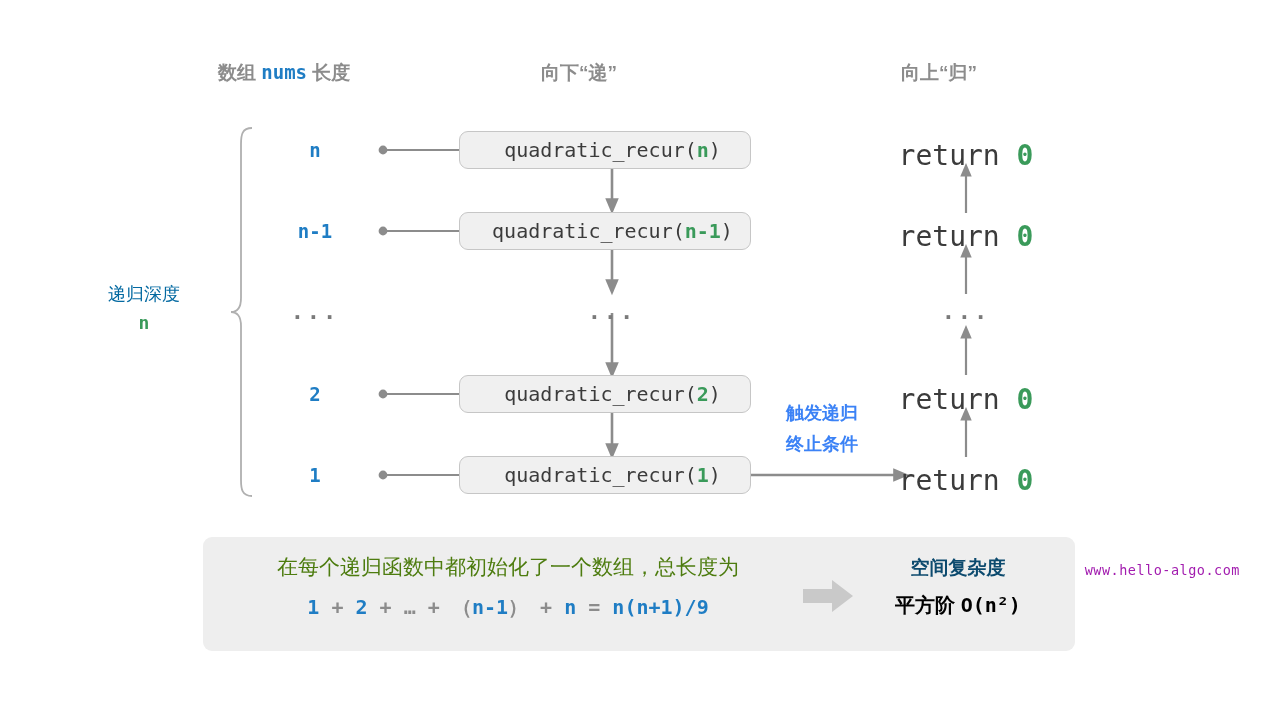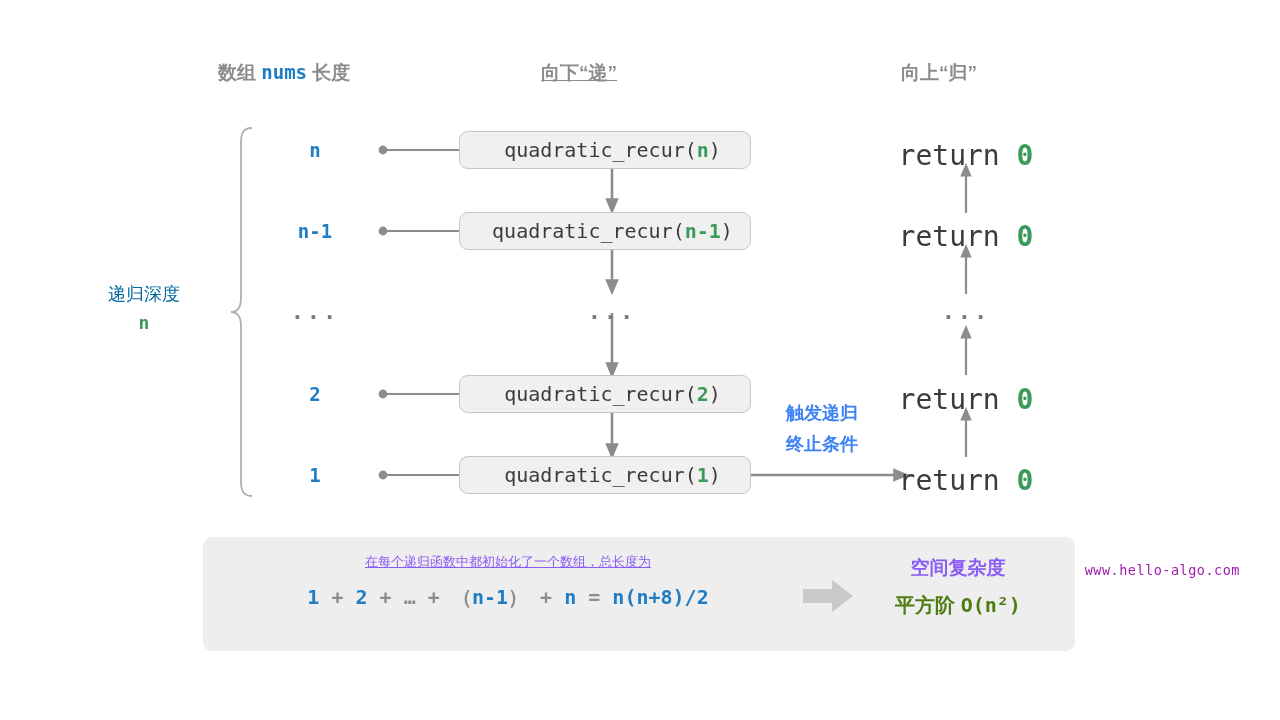--- a/index.html
+++ b/index.html
@@ -146,24 +146,23 @@
     border-radius: 9px;
   }
   .summary-left {
     position: absolute;
     left: 20px;
     top: 16px;
     width: 570px;
     text-align: center;
   }
   .summary-line1 {
-    font-size: 13px;
-    color: #8b5cf6;
-    white-space: nowrap;
-    text-decoration: underline;
+    font-size: 21px;
+    color: #4d7c0f;
+    white-space: nowrap;
   }
   .summary-line2 {
     margin-top: 13px;
     font-size: 20px;
     font-weight: bold;
     color: #8c8c8c;
     font-family: "DejaVu Sans Mono", monospace;
     white-space: nowrap;
   }
   .summary-line2 .b {
@@ -177,28 +176,28 @@
   .summary-right {
     position: absolute;
     left: 650px;
     top: 18px;
     width: 210px;
     text-align: center;
   }
   .summary-right .title {
     font-size: 19px;
     font-weight: bold;
-    color: #8b5cf6;
+    color: #0c4a6e;
     white-space: nowrap;
   }
   .summary-right .value {
     margin-top: 11px;
     font-size: 20px;
     font-weight: bold;
-    color: #4d7c0f;
+    color: #000000;
     white-space: nowrap;
   }
   .summary-right .value .mono-part {
     font-family: "DejaVu Sans Mono", monospace;
   }
 
   
   .watermark {
     position: absolute;
     right: 40px;
@@ -213,21 +212,21 @@
 </head>
 <body>
 
 <div id="stage">
 
   <div class="col-header" style="left:218px; top:60px;">
     <span>数组</span>
     <span class="accent-blue">nums</span>
     <span>长度</span>
   </div>
-  <div class="col-header" style="left:541px; top:60px;text-decoration:underline;">向下“递”</div>
+  <div class="col-header" style="left:541px; top:60px;">向下“递”</div>
   <div class="col-header" style="left:901px; top:60px;">向上“归”</div>
 
   <div class="depth-label" style="left:90px; top:281px; width:108px;">
     <span class="t1">递归深度</span>
     <span class="t2">n</span>
   </div>
 
   <svg class="brace" style="left:228px; top:126px;" width="28" height="372" viewBox="0 0 28 372">
     <path d="M24 2 C14 2 13 9 13 18 L13 172 C13 182 9 186 3 186 C9 186 13 190 13 200 L13 354 C13 363 14 370 24 370" fill="none" stroke="#b0b0b0" stroke-width="1.8"></path>
   </svg>
@@ -332,21 +331,21 @@
         <span class="b">1</span>
         <span>+</span>
         <span class="b">2</span>
         <span>+</span>
         <span>…</span>
         <span>+</span>
         <span>（</span><span class="b">n-1</span><span>）</span>
         <span>+</span>
         <span class="b">n</span>
         <span>=</span>
-        <span class="b">n(n+8)/2</span>
+        <span class="b">n(n+1)/9</span>
       </div>
     </div>
 
     <svg class="summary-arrow" width="52" height="32" viewBox="0 0 52 32">
       <path d="M0 9 L29 9 L29 0 L50 16 L29 32 L29 23 L0 23 Z" fill="#c9c9c9"></path>
     </svg>
 
     <div class="summary-right">
       <div class="title">空间复杂度</div>
       <div class="value">

